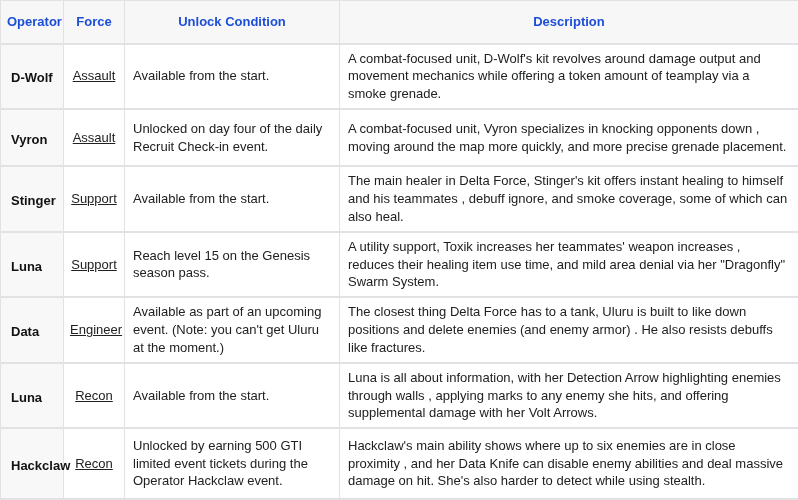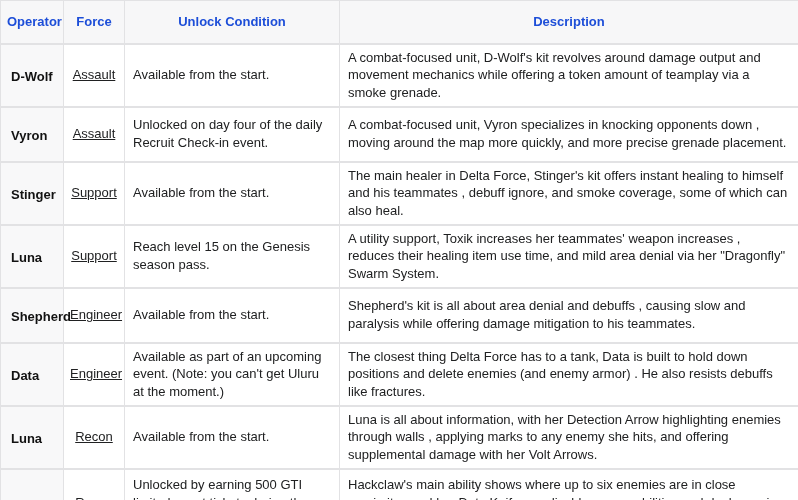--- a/index.html
+++ b/index.html
@@ -102,32 +102,26 @@
     <td class="desc-cell">The main healer in Delta Force, Stinger's kit offers instant healing to himself and his teammates , debuff ignore, and smoke coverage, some of which can also heal.</td>
   </tr>
 
   <tr>
     <td class="operator-cell">Luna</td>
     <td class="role-cell">Support</td>
     <td class="unlock-cell">Reach level 15 on the Genesis season pass.</td>
     <td class="desc-cell">A utility support, Toxik increases her teammates' weapon increases , reduces their healing item use time, and mild area denial via her "Dragonfly" Swarm System.</td>
   </tr>
 
-  <tr>
-    <td class="operator-cell">Shepherd</td>
-    <td class="role-cell">Engineer</td>
-    <td class="unlock-cell">Available from the start.</td>
-    <td class="desc-cell">Shepherd's kit is all about area denial and debuffs , causing slow and paralysis while offering damage mitigation to his teammates.</td>
-  </tr>
 
   <tr>
     <td class="operator-cell">Data</td>
     <td class="role-cell">Engineer</td>
     <td class="unlock-cell">Available as part of an upcoming event. (Note: you can't get Uluru at the moment.)</td>
-    <td class="desc-cell">The closest thing Delta Force has to a tank, Data is built to hold down positions and delete enemies (and enemy armor) . He also resists debuffs like fractures.</td>
+    <td class="desc-cell">The closest thing Delta Force has to a tank, Uluru is built to like down positions and delete enemies (and enemy armor) . He also resists debuffs like fractures.</td>
   </tr>
 
   <tr>
     <td class="operator-cell">Luna</td>
     <td class="role-cell">Recon</td>
     <td class="unlock-cell">Available from the start.</td>
     <td class="desc-cell">Luna is all about information, with her Detection Arrow highlighting enemies through walls , applying marks to any enemy she hits, and offering supplemental damage with her Volt Arrows.</td>
   </tr>
 
   <tr>

